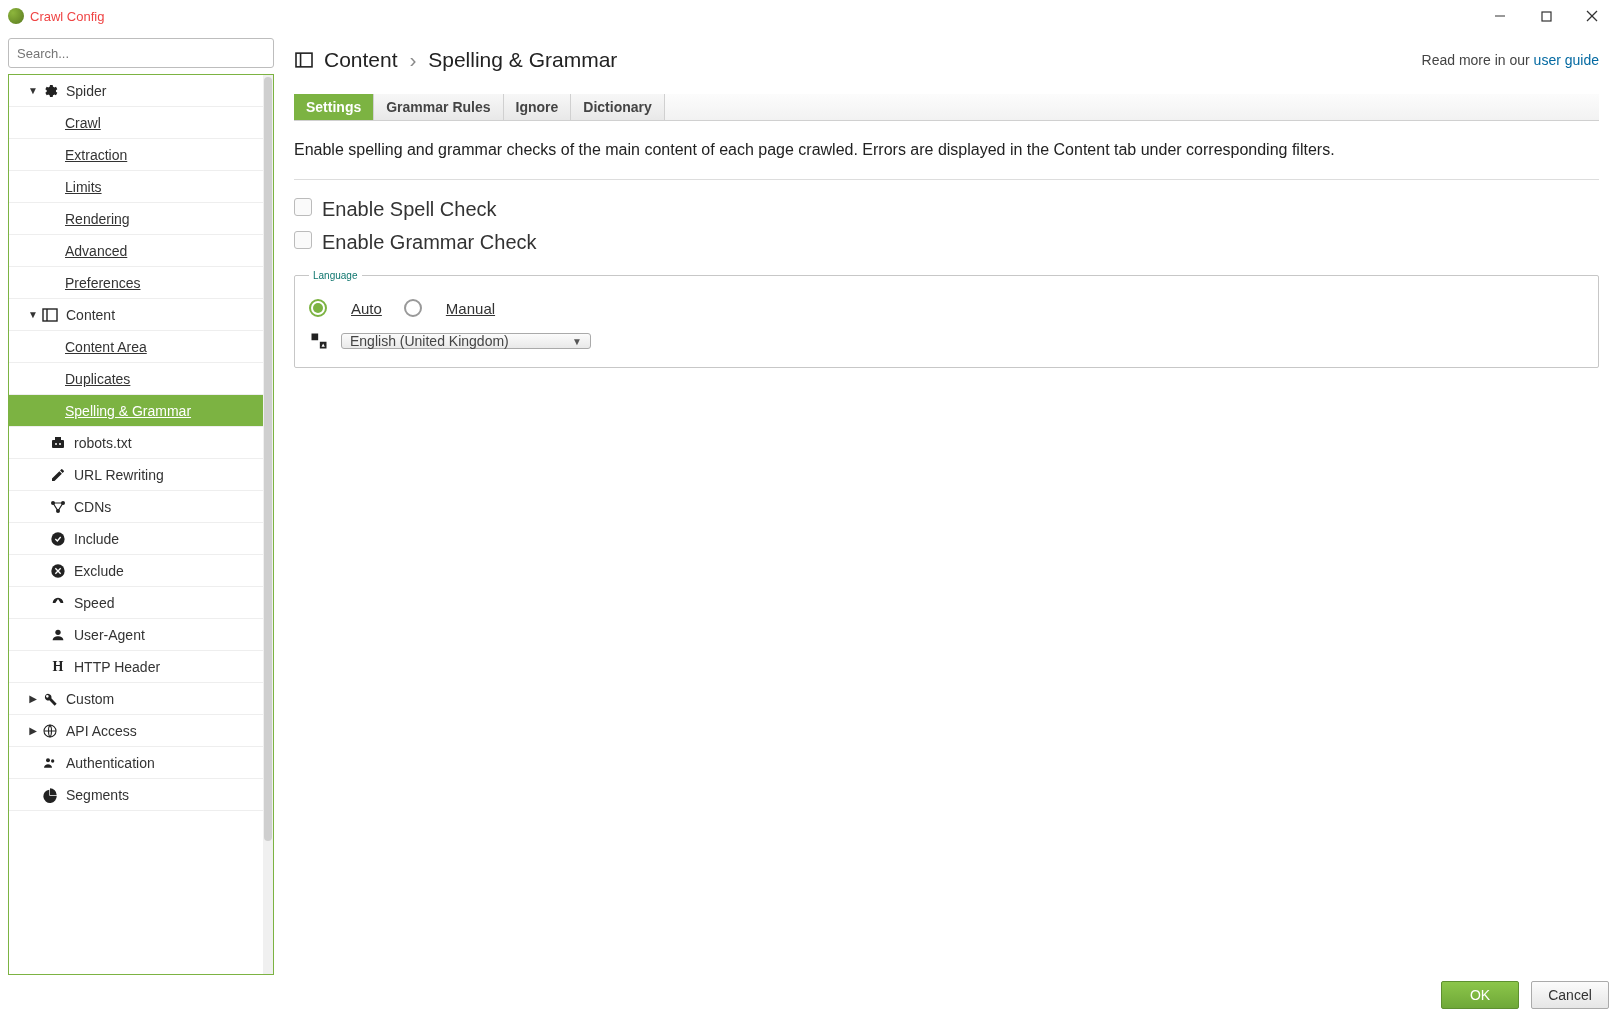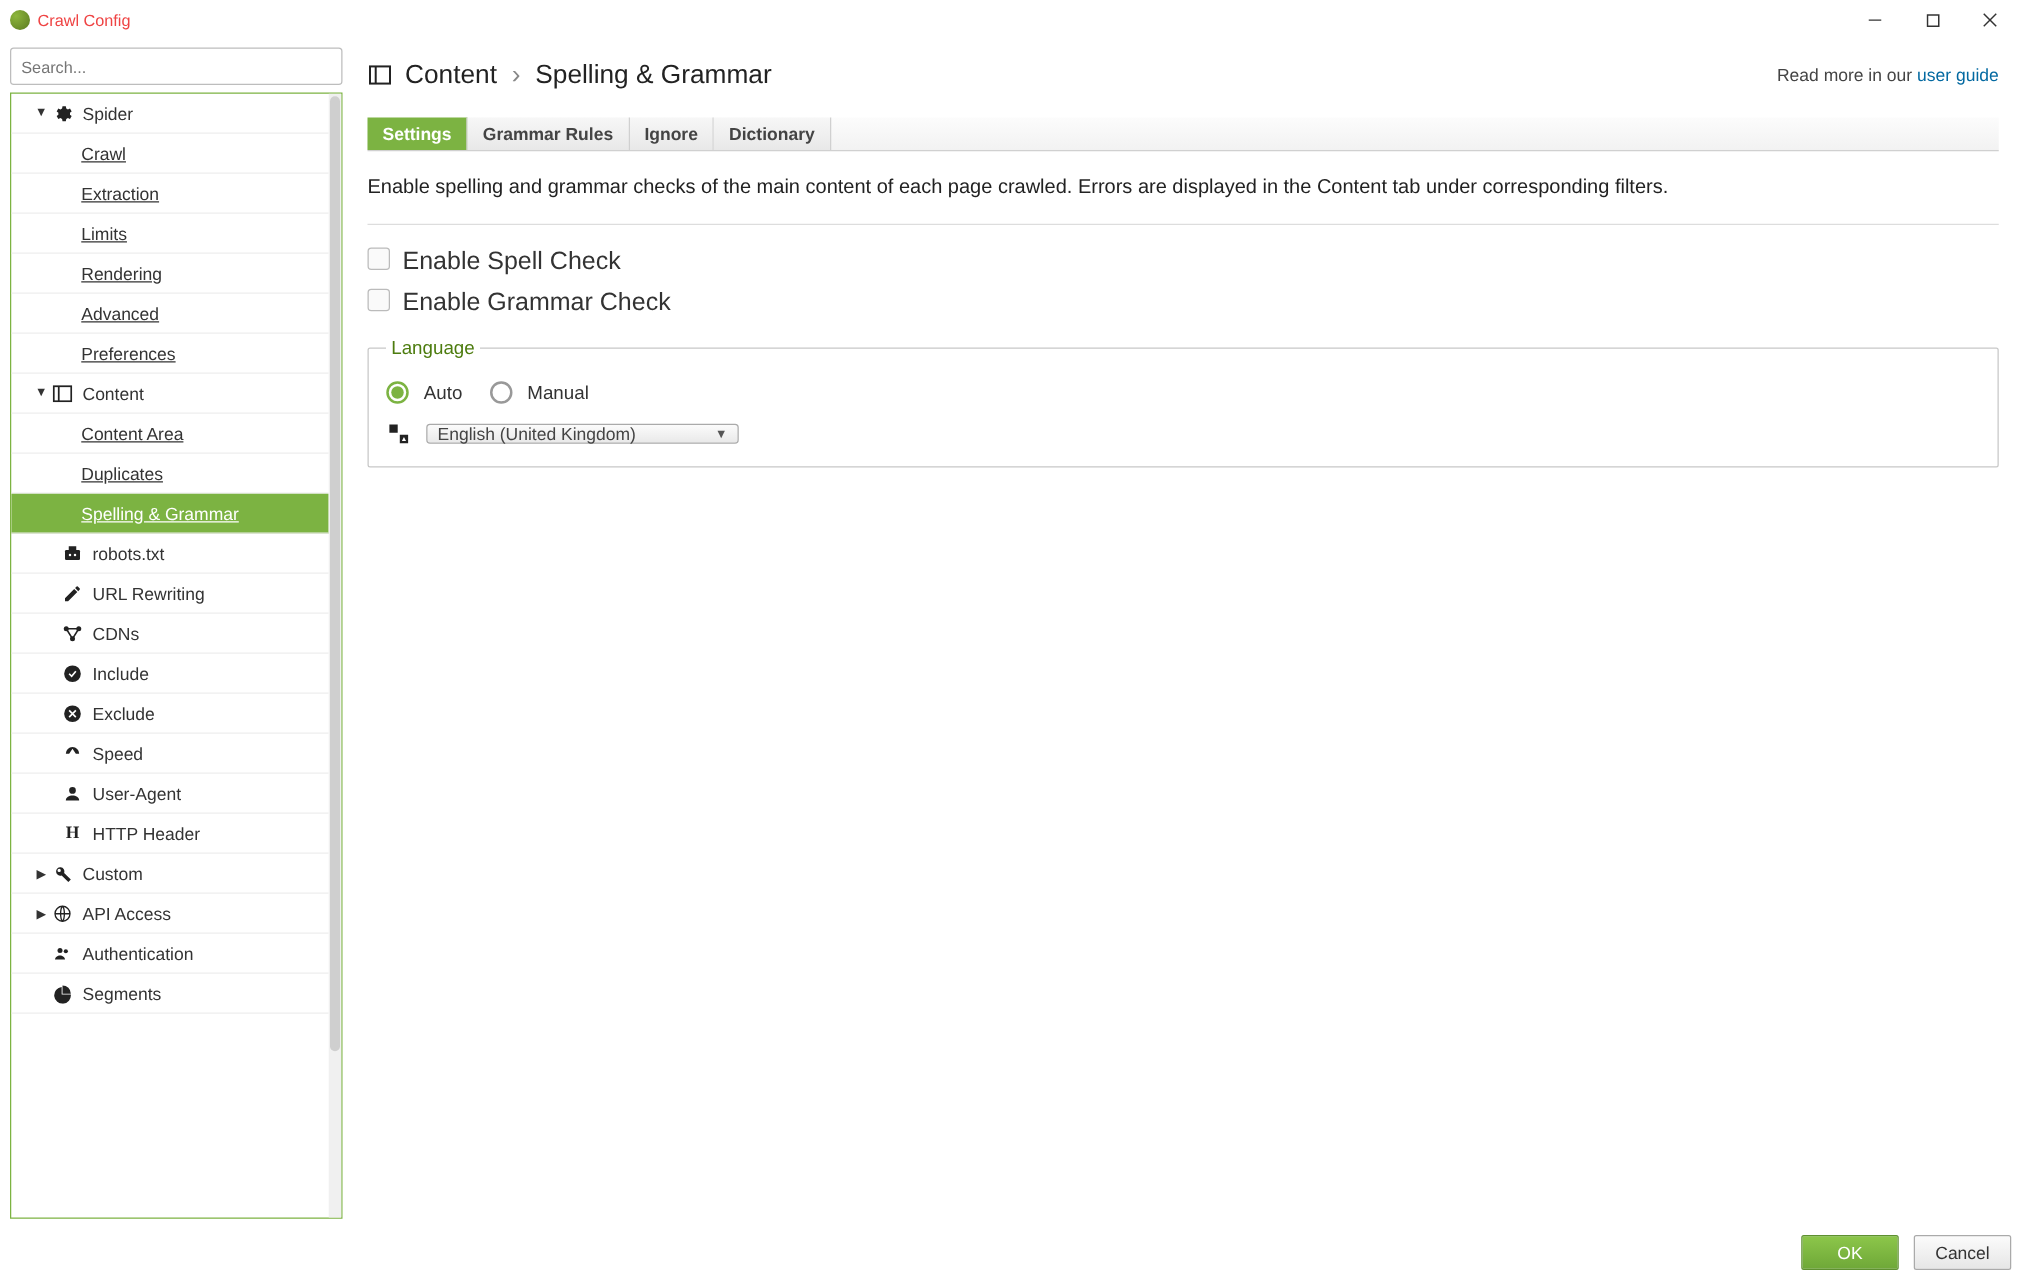--- a/index.html
+++ b/index.html
@@ -177,48 +177,48 @@
   background: #fafafa;
 }
 fieldset.lang {
   border: 1px solid #c7c7c7;
   border-radius: 2px;
   margin-top: 6px;
   padding: 18px 14px 16px 14px;
   position: relative;
 }
 fieldset.lang legend {
-  font-size: 15px;
-  color: #4d7c0f;
+  font-size: 10px;
+  color: #0f766e;
   padding: 0 4px;
 }
 .radio-row { display: flex; gap: 22px; align-items: center; margin-bottom: 14px; }
 .radio { width: 18px; height: 18px; border: 2px solid #999; border-radius: 50%; display: inline-flex; align-items: center; justify-content: center; }
 .radio.selected { border-color: #7cb342; }
 .radio.selected::after { content:""; width:10px; height:10px; background:#7cb342; border-radius:50%; }
-.radio-label { display:flex; align-items:center; gap:12px; font-size:15px; }
+.radio-label { display:flex; align-items:center; gap:24px; font-size:15px;text-decoration:underline; }
 
 .select-row { display:flex; align-items:center; gap:12px; }
 .lang-icon { width:20px; height:20px; display:inline-flex; }
 .select {
   display:flex; align-items:center; justify-content:space-between;
   width: 250px; height: 16px;
   border: 1px solid #aaa; border-radius: 3px;
   background: linear-gradient(#fbfbfb,#e9e9e9);
   padding: 0 8px;
   font-size: 14px;
   color: #444;
 }
 .select .arrow { font-size: 10px; color:#555; }
 
 
 .footer {
   height: 42px;
   display:flex;
-  align-items:center;
+  align-items:flex-start;
   justify-content:flex-end;
   gap: 12px;
   padding: 0 14px;
 }
 .btn {
   width: 78px; height: 28px;
   border: 1px solid #aaa;
   border-radius: 2px;
   background: linear-gradient(#fbfbfb,#e6e6e6);
   font-size: 14px;

